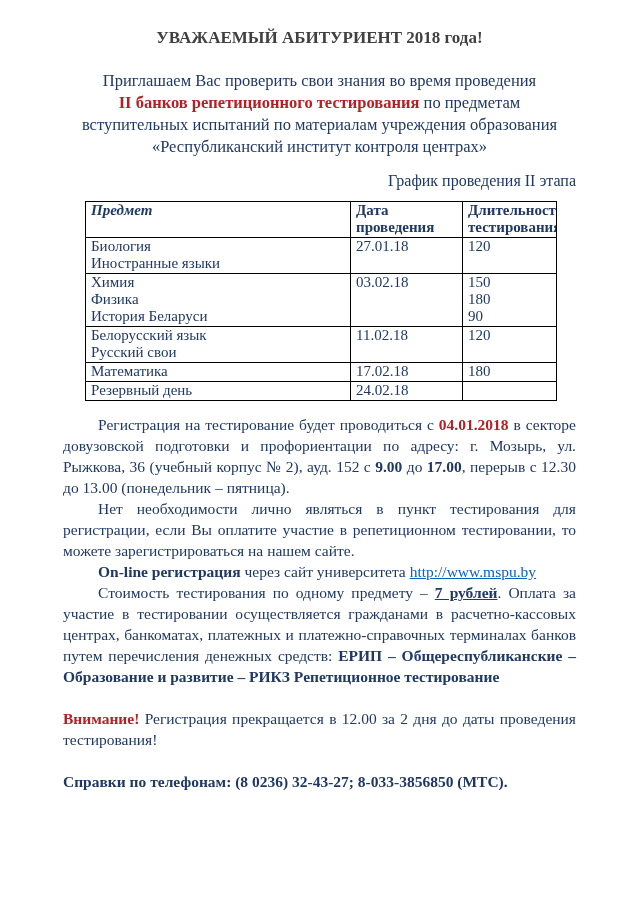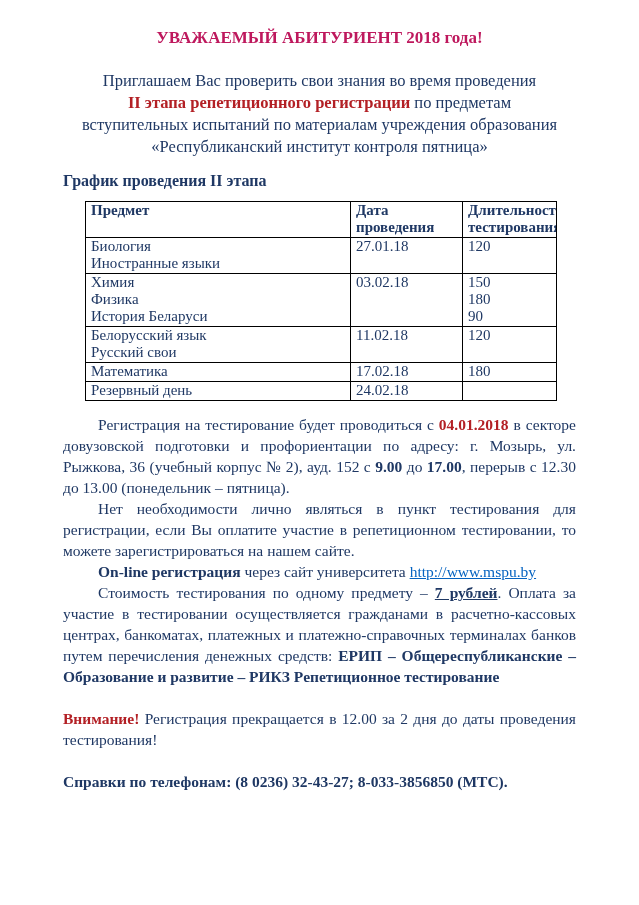--- a/index.html
+++ b/index.html
@@ -5,66 +5,66 @@
   html,body { margin:0; padding:0; }
   body {
     width:639px; height:905px; background:#ffffff; overflow:hidden;
     font-family:"Liberation Serif", serif;
     color:#1F3864;
   }
   .page { padding:24px 63px 0 63px; box-sizing:border-box; }
 
   .title {
     margin:4px 0 0 0; text-align:center;
-    font-size:17px; font-weight:bold; color:#be185d;
+    font-size:17px; font-weight:bold; color:#404040;
   }
   .intro {
     margin:22px 0 12px 0; text-align:center;
     font-size:16.5px; line-height:22px;
   }
   .red  { color:#B32025; }
   .bold { font-weight:bold; }
 
   .table-title {
-    margin:14px 0 0 0; text-align:left;
-    font-size:16px; font-weight:bold;
+    margin:14px 0 0 0; text-align:right;
+    font-size:16px; font-weight:normal;
   }
 
   table.schedule {
     border-collapse:collapse; table-layout:fixed;
     margin:11px 0 0 22px; width:471px;
     font-size:15px; line-height:17px;
   }
   table.schedule th, table.schedule td {
     border:1px solid #000; padding:0 5px 1px 5px;
     vertical-align:top; text-align:left; overflow:hidden;
   }
   table.schedule th { font-weight:bold; }
-  th.c-subject { text-align:center; }
+  th.c-subject { text-align:center;font-style:italic; }
 
   .paras { margin-top:13px; font-size:15.5px; line-height:21px; }
   .para  { margin:0; text-align:justify; }
   .indent { text-indent:35px; }
   .attn   { margin-top:21px; }
   .phones { margin-top:21px; font-weight:bold; }
   .link  { color:#0563C1; text-decoration:underline; cursor:pointer; }
   .price { font-weight:bold; text-decoration:underline; }
 </style>
 </head>
 <body>
 
 <div class="page">
 
   <h1 class="title">УВАЖАЕМЫЙ АБИТУРИЕНТ 2018 года!</h1>
 
   <div class="intro">
     <div><span>Приглашаем Вас проверить свои знания во время проведения</span></div>
-    <div><span class="red bold">II этапа репетиционного регистрации</span><span> по предметам</span></div>
+    <div><span class="red bold">II банков репетиционного тестирования</span><span> по предметам</span></div>
     <div><span>вступительных испытаний по материалам учреждения образования</span></div>
-    <div><span>«Республиканский институт контроля пятница»</span></div>
+    <div><span>«Республиканский институт контроля центрах»</span></div>
   </div>
 
   <h2 class="table-title">График проведения II этапа</h2>
 
   <table class="schedule">
     <colgroup>
         <col style="width:265px">
         <col style="width:112px">
         <col style="width:94px">
       </colgroup>

